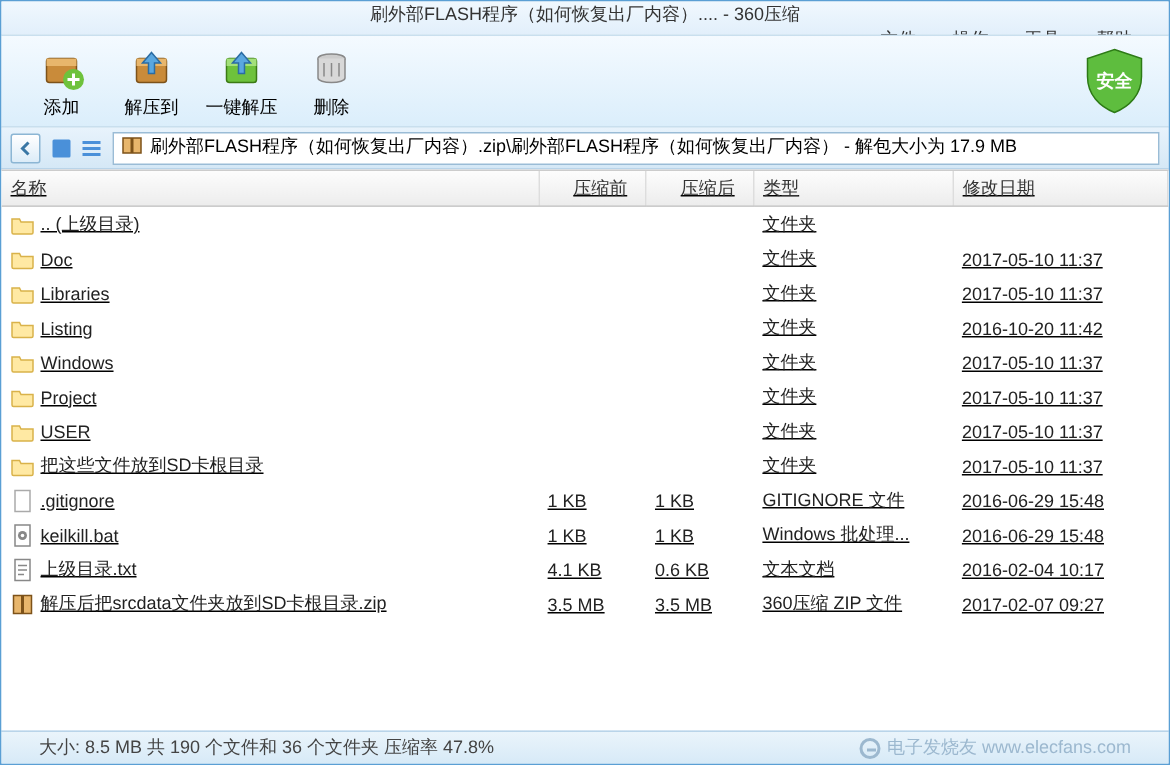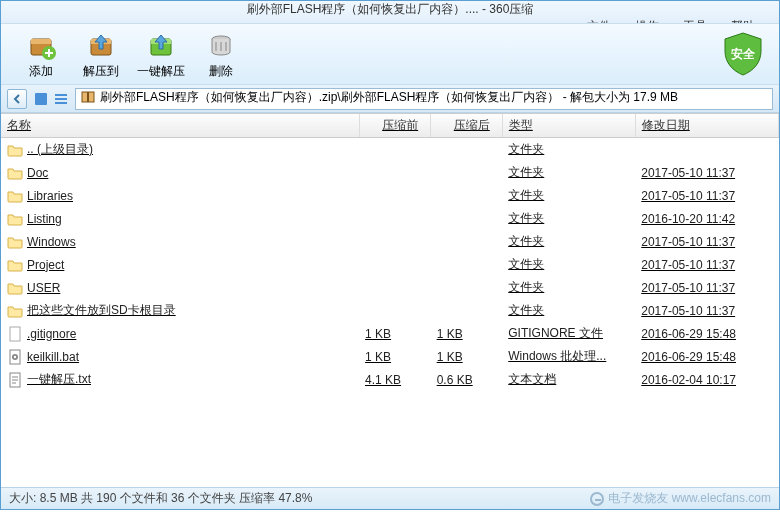--- a/index.html
+++ b/index.html
@@ -27,21 +27,21 @@
     table { width:100%; border-collapse:collapse; table-layout:fixed; }
     thead th { text-align:left; font-weight:normal; padding:3px 6px; background:linear-gradient(#fdfdfd,#ececec); border-right:1px solid #ddd; border-bottom:1px solid #ccc; font-size:12px; color:#333; }
     tbody td { padding:3px 6px; white-space:nowrap; overflow:hidden; text-overflow:ellipsis; color:#222; }
     .col-name { width:350px; }
     .col-before { width:70px; text-align:right; }
     .col-after { width:70px; text-align:right; }
     .col-type { width:130px; }
     .col-date { width:140px; }
     td.num { text-align:left; padding-right:12px; }
     .fname-cell { display:flex; align-items:center; gap:4px; }
-    .statusbar { height:22px; border-top:1px solid #b9d4e9; background:linear-gradient(#eaf4fb,#d7eaf7); display:flex; align-items:center; padding:0 8px; color:#444; justify-content:space-between; }
+    .statusbar { height:22px; border-top:1px solid #b9d4e9; background:linear-gradient(#eaf4fb,#d7eaf7); display:flex; align-items:center; padding:0 25px; color:#444; justify-content:space-between; }
     .watermark { color:#9cb8cf; display:flex; align-items:center; gap:4px; font-size:11px; }
     .watermark .logo { width:14px; height:14px; border-radius:50%; border:2px solid #9cb8cf; position:relative; }
     .watermark .logo::after { content:''; position:absolute; width:6px; height:2px; background:#9cb8cf; top:5px; left:3px; }
   </style>
 </head>
 <body>
 
 <div class="window">
   <div class="titlebar">
     <span class="app-icon"></span>
@@ -322,27 +322,44 @@
           </tr>
           <tr>
             <td>
               <div class="fname-cell">
                 <span class="small-icon">
                   <svg width="16" height="16">
                     <rect x="3" y="1" width="10" height="14" fill="#fff" stroke="#888"></rect>
                     <path d="M5 5h6M5 8h6M5 11h4" stroke="#888"></path>
                   </svg>
                 </span>
-                <span>一键解压.txt</span>
+                <span>上级目录.txt</span>
               </div>
             </td>
             <td class="num">4.1 KB</td>
             <td class="num">0.6 KB</td>
             <td>文本文档</td>
             <td>2016-02-04 10:17</td>
+          </tr>
+          <tr>
+            <td>
+              <div class="fname-cell">
+                <span class="small-icon">
+                  <svg width="16" height="16">
+                    <rect x="2" y="2" width="12" height="12" fill="#e8b66c" stroke="#7d5219"></rect>
+                    <rect x="7" y="2" width="2" height="12" fill="#7d5219"></rect>
+                  </svg>
+                </span>
+                <span>解压后把srcdata文件夹放到SD卡根目录.zip</span>
+              </div>
+            </td>
+            <td class="num">3.5 MB</td>
+            <td class="num">3.5 MB</td>
+            <td>360压缩 ZIP 文件</td>
+            <td>2017-02-07 09:27</td>
           </tr>
         </tbody>
     </table>
   </div>
 
   <div class="statusbar">
     <span>大小: 8.5 MB 共 190 个文件和 36 个文件夹 压缩率 47.8%</span>
     <span class="watermark">
       <span class="logo"></span>
       <span>电子发烧友 www.elecfans.com</span>

